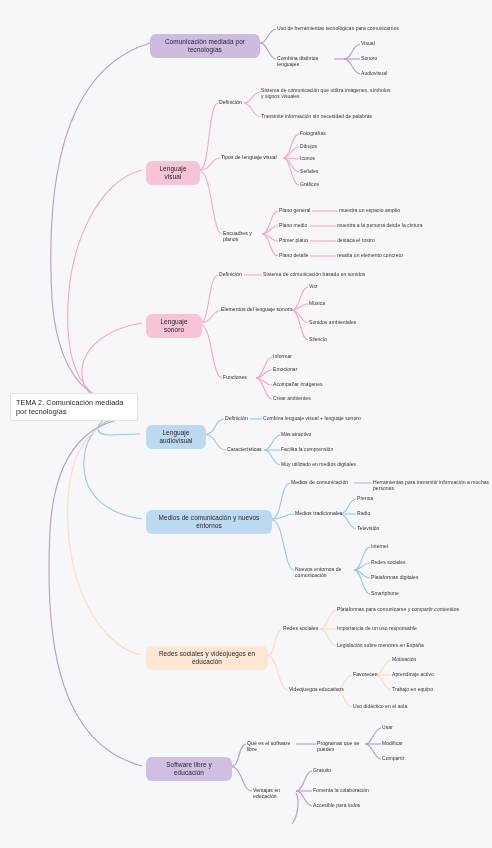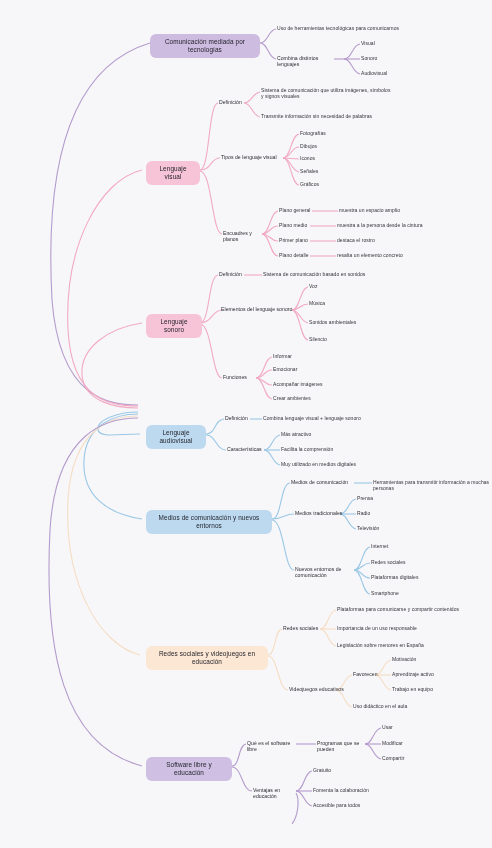--- a/index.html
+++ b/index.html
@@ -166,20 +166,21 @@
       <path d="M365 744 C 373 744, 373 729, 381 728" stroke="#b49ccd"></path>
       <path d="M365 744 L 381 744" stroke="#b49ccd"></path>
       <path d="M365 744 C 373 744, 373 758, 381 759" stroke="#b49ccd"></path>
       <path d="M296 791 C 304 791, 304 772, 312 771" stroke="#b49ccd"></path>
       <path d="M296 791 L 312 791" stroke="#b49ccd"></path>
       <path d="M296 791 C 304 791, 304 805, 312 806" stroke="#b49ccd"></path>
       <path d="M296 793 C 300 800, 298 816, 292 824" stroke="#b49ccd"></path>
     </g>
   </svg>
 
+  <div class="node root" style="left:10px;top:393px;width:128px;">TEMA 2. Comunicación mediada por tecnologías</div>
 
   <div class="node l1 purple" style="left:150px;top:34px;width:110px;">Comunicación mediada por tecnologías</div>
   <div class="node l3 wrapw" style="left:277px;top:25px;width:130px;">Uso de herramientas tecnológicas para comunicarnos</div>
   <div class="node l2" style="left:277px;top:55px;width:60px;">Combina distintos lenguajes</div>
   <div class="node l3" style="left:361px;top:40px;width:50px;">Visual</div>
   <div class="node l3" style="left:361px;top:55px;width:50px;">Sonoro</div>
   <div class="node l3" style="left:361px;top:70px;width:50px;">Audiovisual</div>
 
   <div class="node l1 pink" style="left:146px;top:161px;width:54px;">Lenguaje visual</div>
   <div class="node l2" style="left:219px;top:99px;width:32px;">Definición</div>

